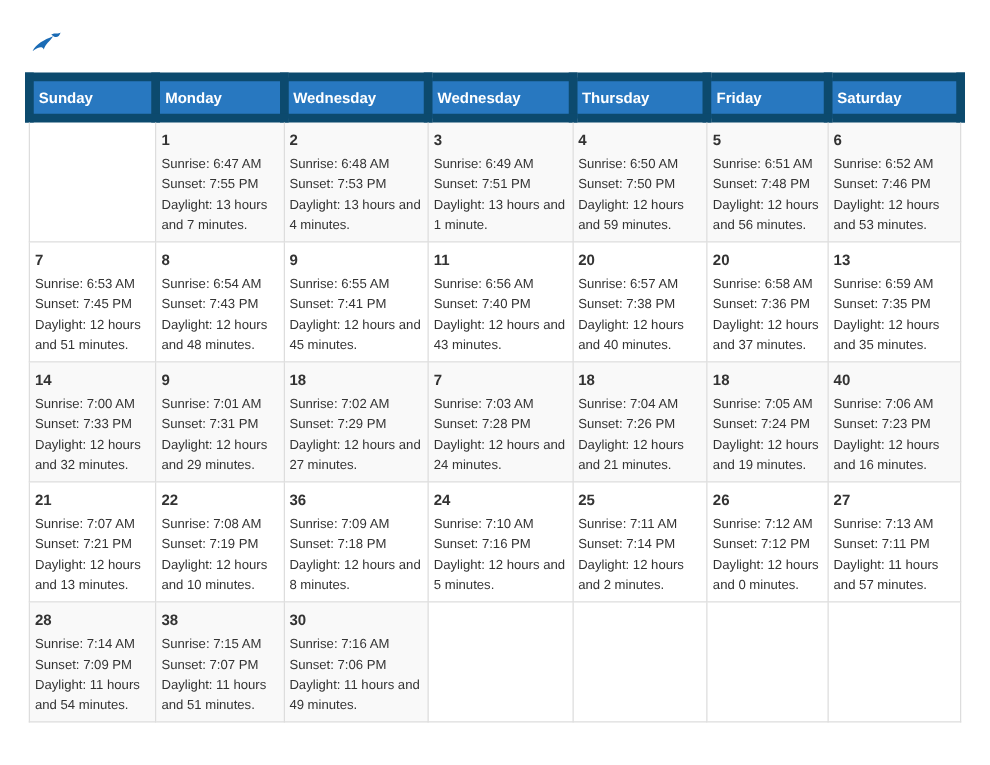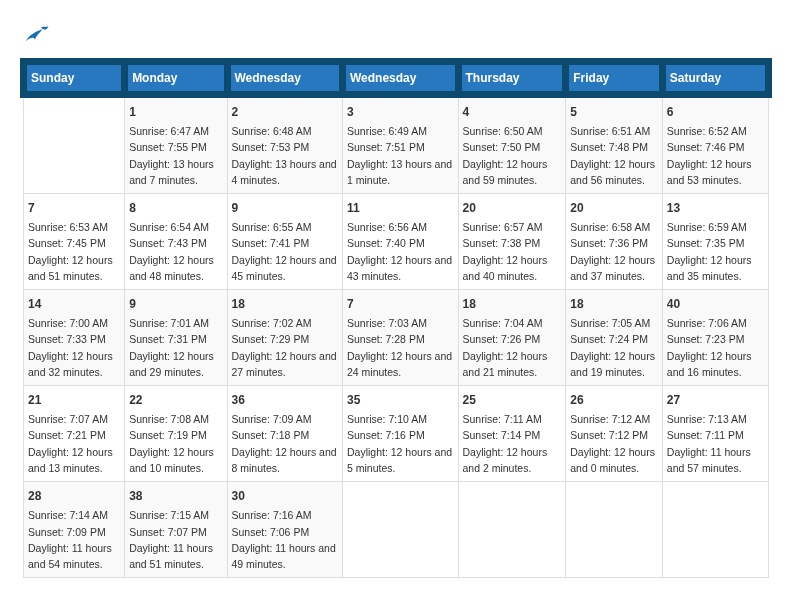--- a/index.html
+++ b/index.html
@@ -218,21 +218,21 @@
         </td>
         <td>
           <span class="day-num">22</span>
           <div class="day-info">Sunrise: 7:08 AM<br>Sunset: 7:19 PM<br>Daylight: 12 hours and 10 minutes.</div>
         </td>
         <td>
           <span class="day-num">36</span>
           <div class="day-info">Sunrise: 7:09 AM<br>Sunset: 7:18 PM<br>Daylight: 12 hours and 8 minutes.</div>
         </td>
         <td>
-          <span class="day-num">35</span>
+          <span class="day-num">24</span>
           <div class="day-info">Sunrise: 7:10 AM<br>Sunset: 7:16 PM<br>Daylight: 12 hours and 5 minutes.</div>
         </td>
         <td>
           <span class="day-num">25</span>
           <div class="day-info">Sunrise: 7:11 AM<br>Sunset: 7:14 PM<br>Daylight: 12 hours and 2 minutes.</div>
         </td>
         <td>
           <span class="day-num">26</span>
           <div class="day-info">Sunrise: 7:12 AM<br>Sunset: 7:12 PM<br>Daylight: 12 hours and 0 minutes.</div>
         </td>

